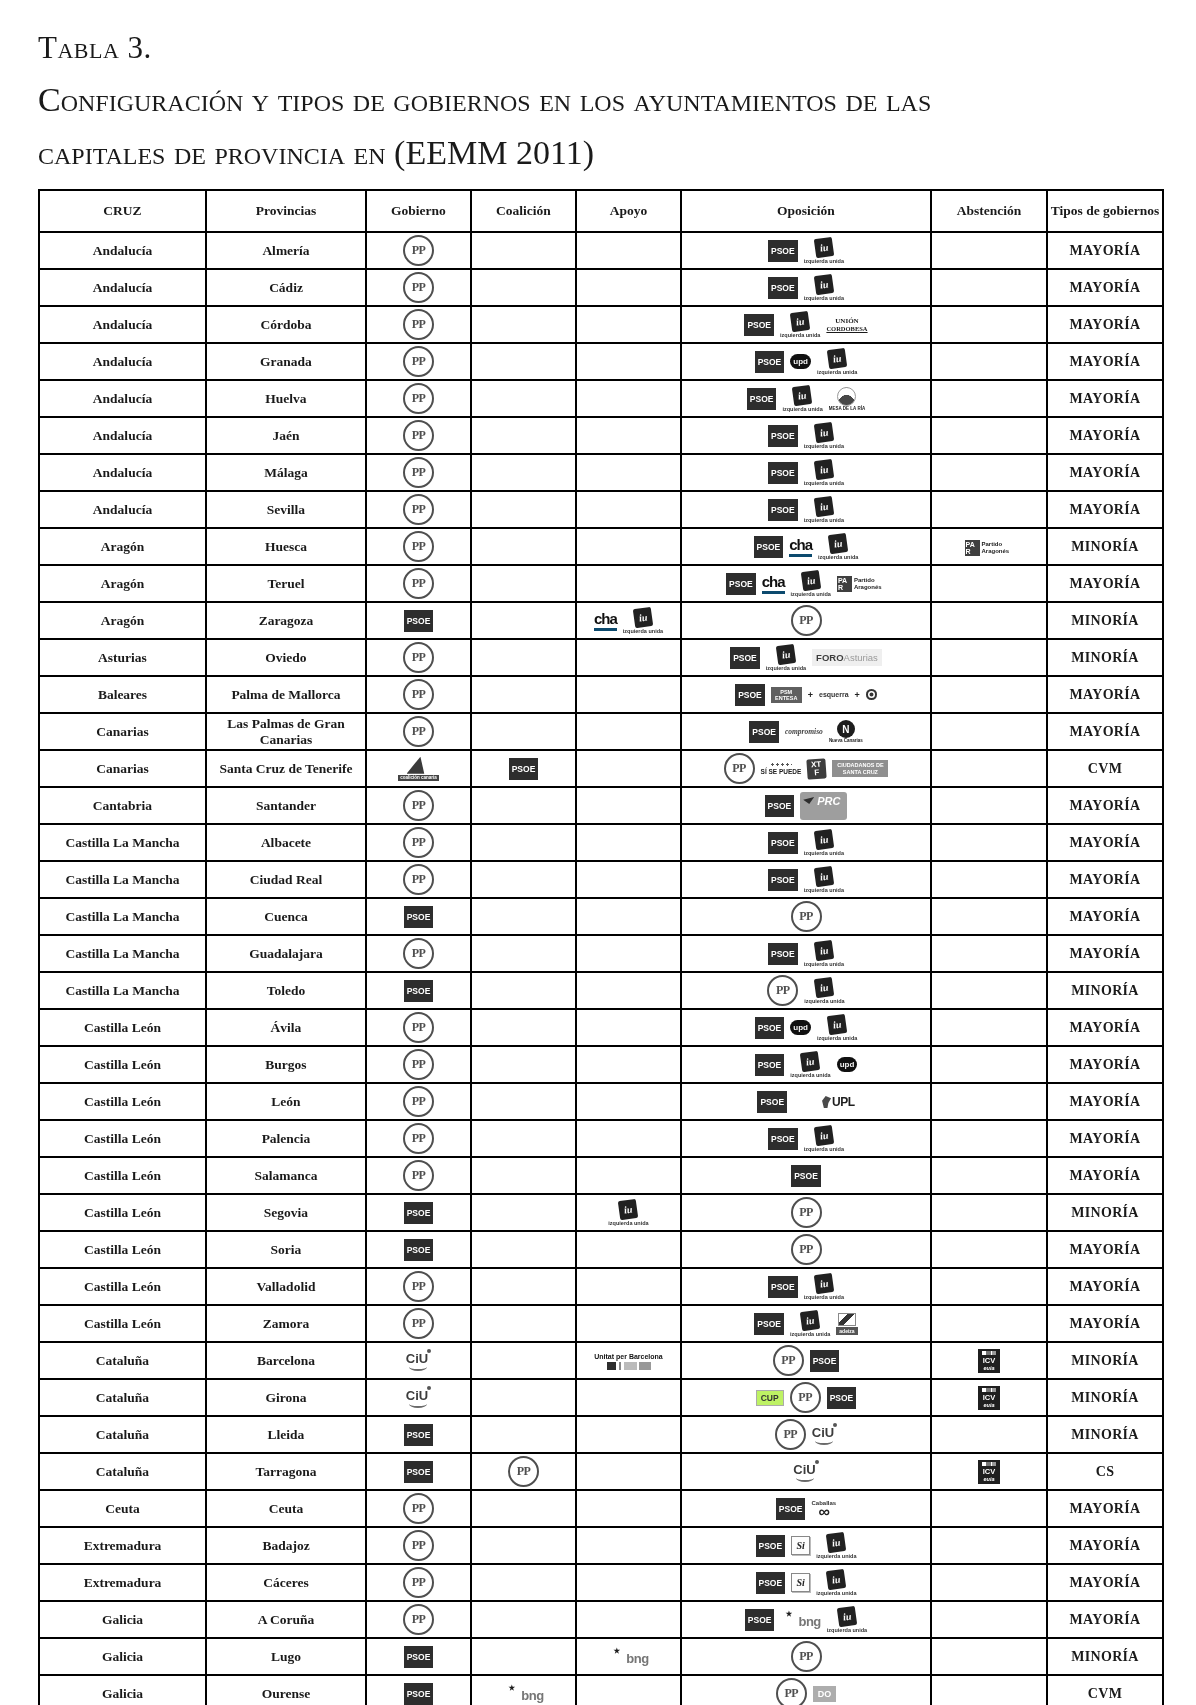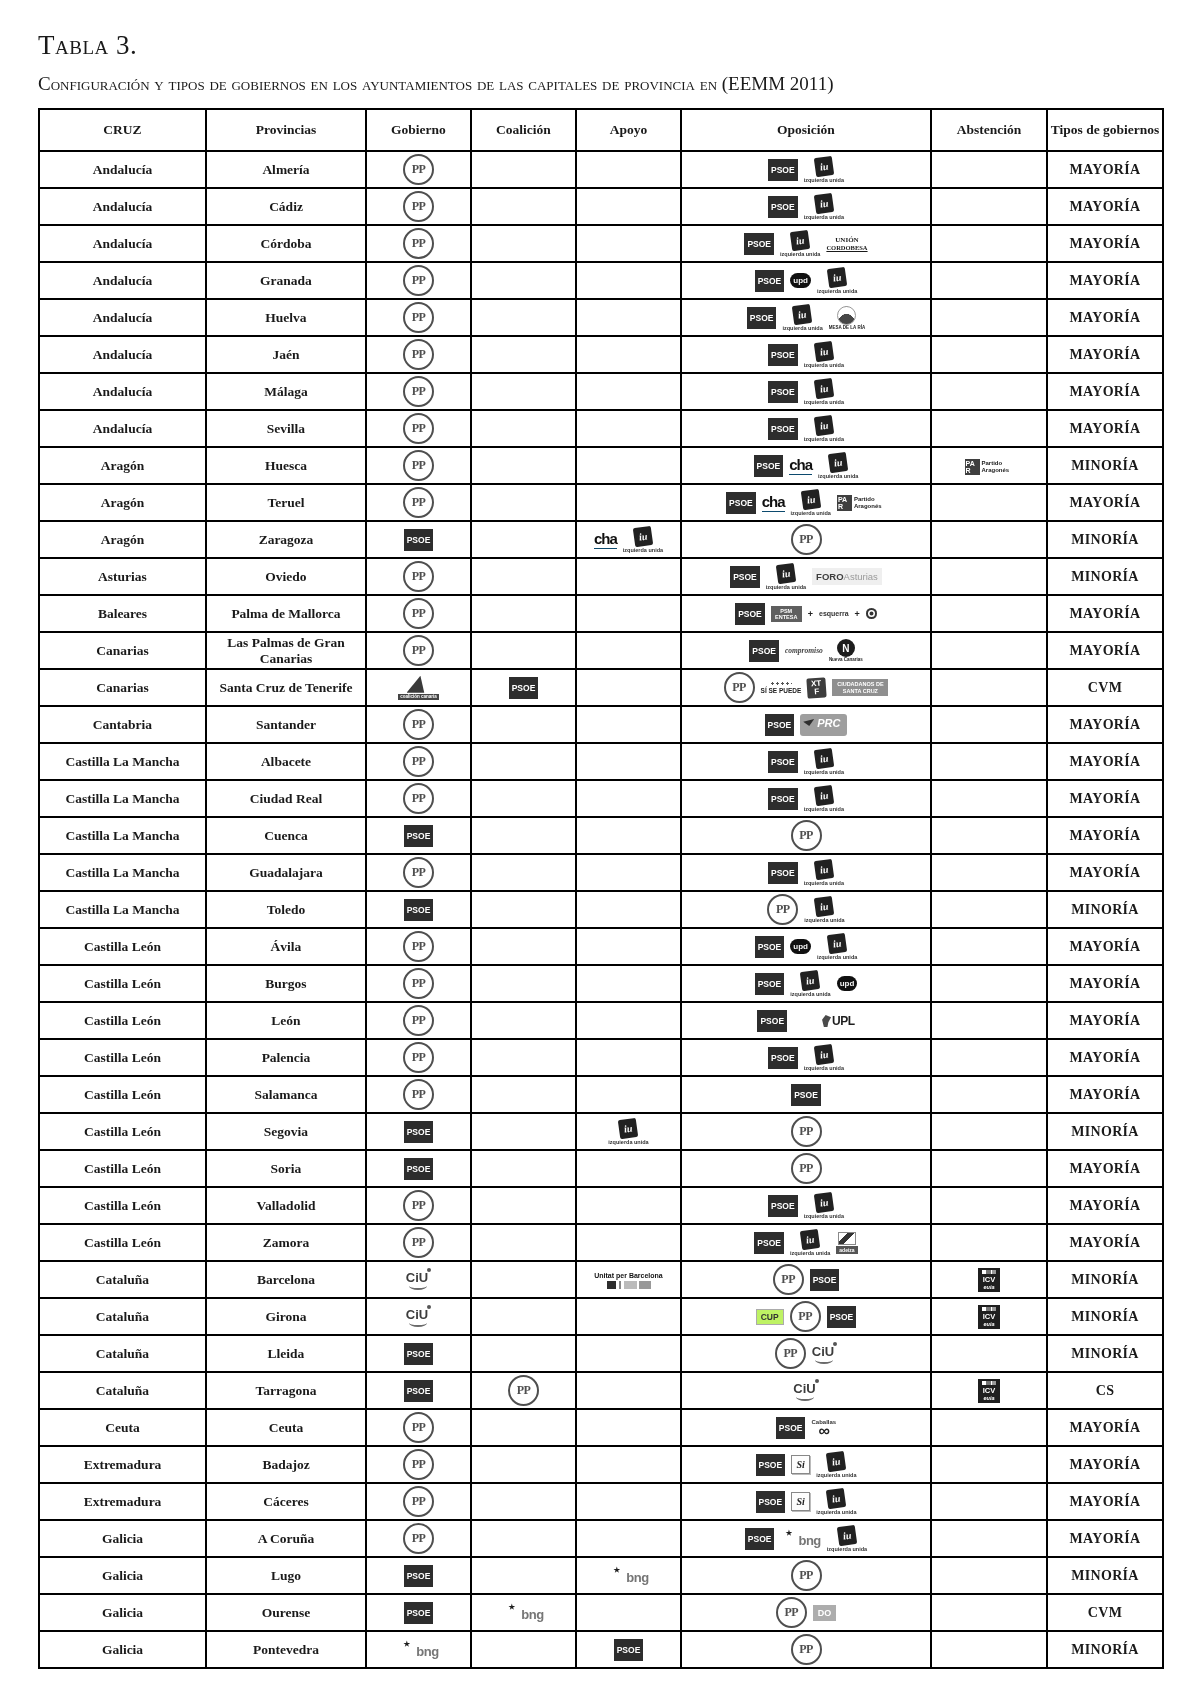--- a/index.html
+++ b/index.html
@@ -1,20 +1,20 @@
 <!DOCTYPE html>
 <html lang="es"><head>
 <meta charset="utf-8">
 <style>
   html,body{margin:0;padding:0;background:#fff;}
   .page{width:1196px;min-height:1705px;background:#fff;box-sizing:border-box;padding:30px 34px 20px 38px;font-family:"Liberation Serif",serif;color:#1a1a1a;}
   
   .title-block{margin-bottom:10px;}
-  .title-label{font-variant:small-caps;font-size:27px;letter-spacing:0.5px;margin-bottom:8px;}
-  .title-text{font-variant:small-caps;font-size:19px;line-height:1.55;max-width:1000px;}
+  .title-label{font-variant:small-caps;font-size:31px;letter-spacing:0.5px;margin-bottom:8px;}
+  .title-text{font-variant:small-caps;font-size:34px;line-height:1.55;max-width:1000px;}
   
   table{border-collapse:collapse;table-layout:fixed;width:1124px;margin-top:8px;}
   col.c1{width:167px}col.c2{width:160px}col.c3{width:105px}col.c4{width:105px}
   col.c5{width:105px}col.c6{width:250px}col.c7{width:116px}col.c8{width:116px}
   th,td{border:2px solid #000;text-align:center;vertical-align:middle;padding:1px 2px;overflow:hidden;}
   th{font:700 13.5px "Liberation Serif",serif;height:38px;}
   td{height:23px;}
   .cell-text{font:700 13.5px "Liberation Serif",serif;}
   .cell-tipo{font:700 14px "Liberation Serif",serif;letter-spacing:0.3px;}
   
@@ -31,21 +31,21 @@
   .chip-iu .caption{font-size:5.5px;font-weight:700;color:#333;margin-top:2px;}
   
   .chip-upyd .label{background:#101010;color:#f2f2f2;font:700 8px "Liberation Sans",sans-serif;padding:3px 3px;border-radius:9px;}
   
   .chip-unionc .label{font:700 7px "Liberation Serif",serif;}
   .chip-unionc .caption{font:700 6.5px "Liberation Serif",serif;text-decoration:underline;}
   
   .chip-mesa::before{content:"";width:17px;height:17px;border-radius:50%;border:1px solid #999;background:radial-gradient(circle at 50% 88%,#474747 46%,#fff 47%);}
   .chip-mesa .caption{font-size:4.5px;font-weight:700;margin-top:1px;}
   
-  .chip-cha .label{font:900 15px "Liberation Sans",sans-serif;letter-spacing:-1px;color:#101010;border-bottom:1px solid #0c4a6e;padding-bottom:1px;}
+  .chip-cha .label{font:900 15px "Liberation Sans",sans-serif;letter-spacing:-1px;color:#101010;border-bottom:3px solid #0c4a6e;padding-bottom:1px;}
   
   .chip-par{flex-direction:row;gap:2px;}
   .chip-par .label{background:#3f3f3f;color:#fff;font:900 7px "Liberation Sans",sans-serif;width:13px;line-height:7px;word-break:break-all;padding:1px;text-align:left;}
   .chip-par .caption{font:700 6px "Liberation Sans",sans-serif;color:#222;width:32px;text-align:left;line-height:6.5px;}
   
   .chip-foro{flex-direction:row;background:#efefef;padding:3px 4px;}
   .chip-foro .label{font:900 9.5px "Liberation Sans",sans-serif;color:#3d3d3d;text-align:right;}
   .chip-foro .caption{font:400 9.5px "Liberation Sans",sans-serif;color:#9a9a9a;}
   
   .chip-psm .label{background:#5f5f5f;color:#fff;font:900 5.5px "Liberation Sans",sans-serif;width:27px;line-height:6px;padding:2px;}
@@ -58,21 +58,21 @@
   .chip-nc .caption{font-size:4.5px;font-weight:700;margin-top:1px;}
   
   .chip-cc::before{content:"";width:24px;height:17px;background:#3a3a3a;clip-path:polygon(0 100%,58% 0,74% 100%);}
   .chip-cc .caption{font-size:4.5px;font-weight:700;background:#444;color:#fff;padding:1px 2px;margin-top:1px;}
   
   .chip-sisepuede::before{content:"";width:22px;height:5px;background-image:radial-gradient(circle,#555 1px,transparent 1.4px);background-size:5px 5px;margin-bottom:1px;}
   .chip-sisepuede .label{font:900 6.5px "Liberation Sans",sans-serif;color:#1c1c1c;}
   .chip-xtf .label{background:#3d3d3d;color:#fff;font:900 8px "Liberation Sans",sans-serif;width:15px;line-height:8px;padding:2px;word-break:break-all;transform:rotate(-4deg);border-radius:2px;}
   .chip-csc .label{background:#8f8f8f;color:#fff;font:900 5.5px "Liberation Sans",sans-serif;width:50px;line-height:6.5px;padding:2px 3px;}
   
-  .chip-prc .label{background:#9e9e9e;color:#fff;font:italic 900 11px "Liberation Sans",sans-serif;padding:3px 7px 7px 17px;border-radius:3px;position:relative;}
+  .chip-prc .label{background:#9e9e9e;color:#fff;font:italic 900 11px "Liberation Sans",sans-serif;padding:3px 7px 13px 17px;border-radius:3px;position:relative;}
   .chip-prc .label::before{content:"";position:absolute;left:3px;top:5px;width:11px;height:7px;background:#2e2e2e;clip-path:polygon(0 40%,100% 0,55% 100%);}
   
   .chip-upl{flex-direction:row;gap:1px;margin-left:32px;}
   .chip-upl::before{content:"";width:9px;height:12px;background:#4a4a4a;clip-path:polygon(20% 100%,0 40%,40% 0,100% 20%,70% 60%,60% 100%);}
   .chip-upl .label{font:900 12px "Liberation Sans",sans-serif;color:#1e1e1e;letter-spacing:-0.5px;}
   
   .chip-adeiza::before{content:"";width:16px;height:11px;border:1px solid #8a8a8a;background:linear-gradient(135deg,#fff 32%,#333 33% 56%,#fff 57%);}
   .chip-adeiza .caption{background:#555;color:#fff;font:700 5px "Liberation Sans",sans-serif;padding:1px 3px;margin-top:1px;}
   
   .chip-ciu{padding:1px 3px 5px 0;}

